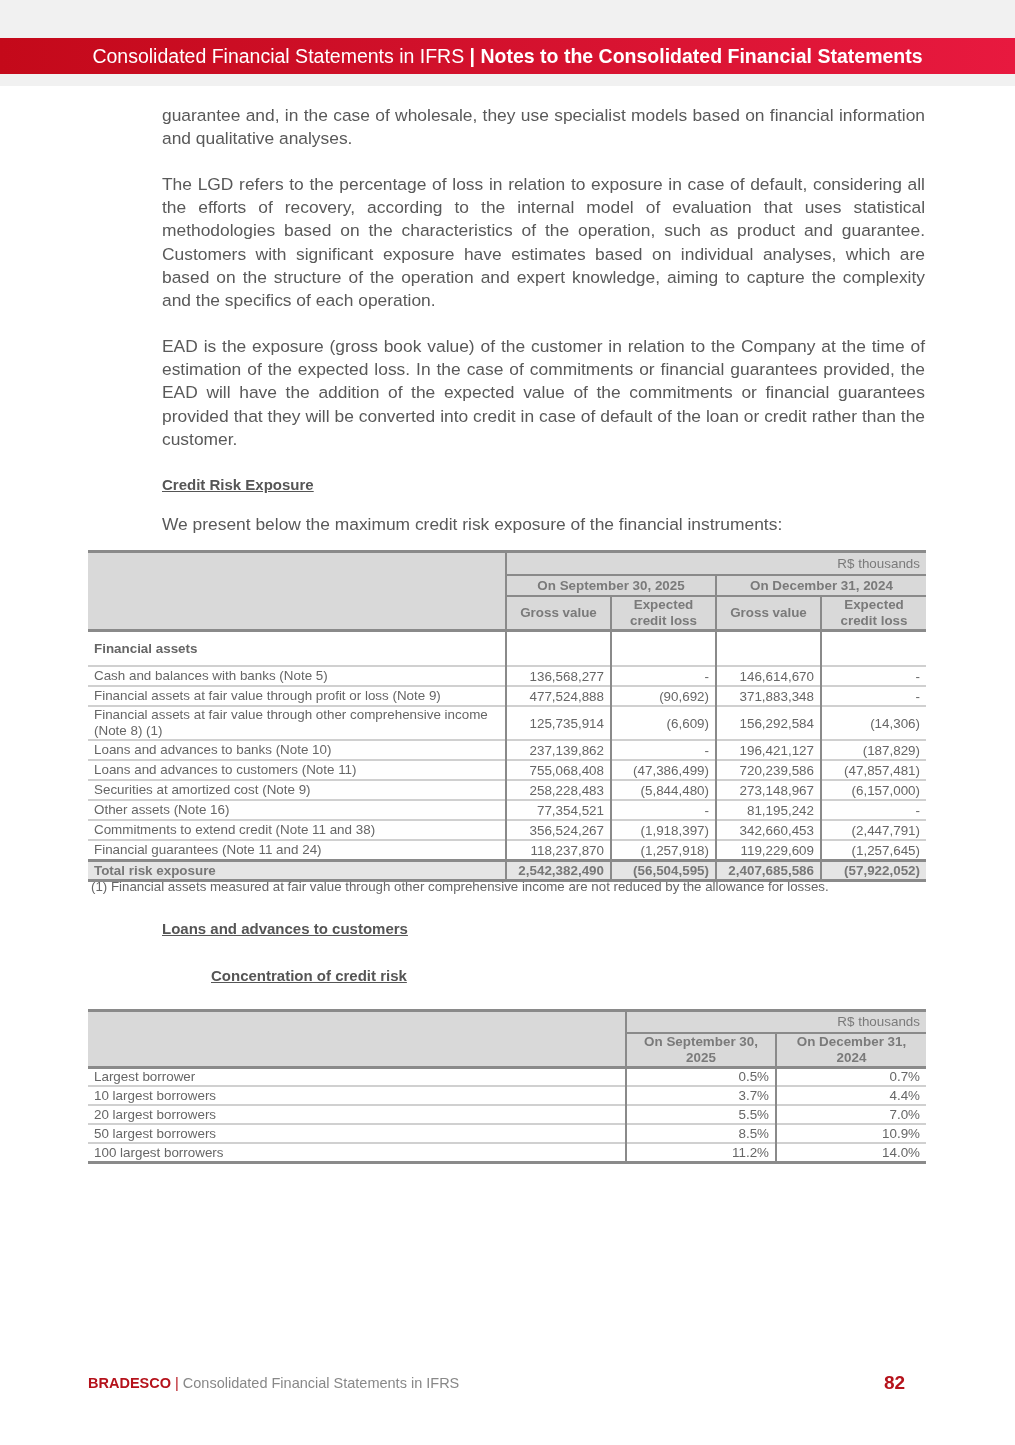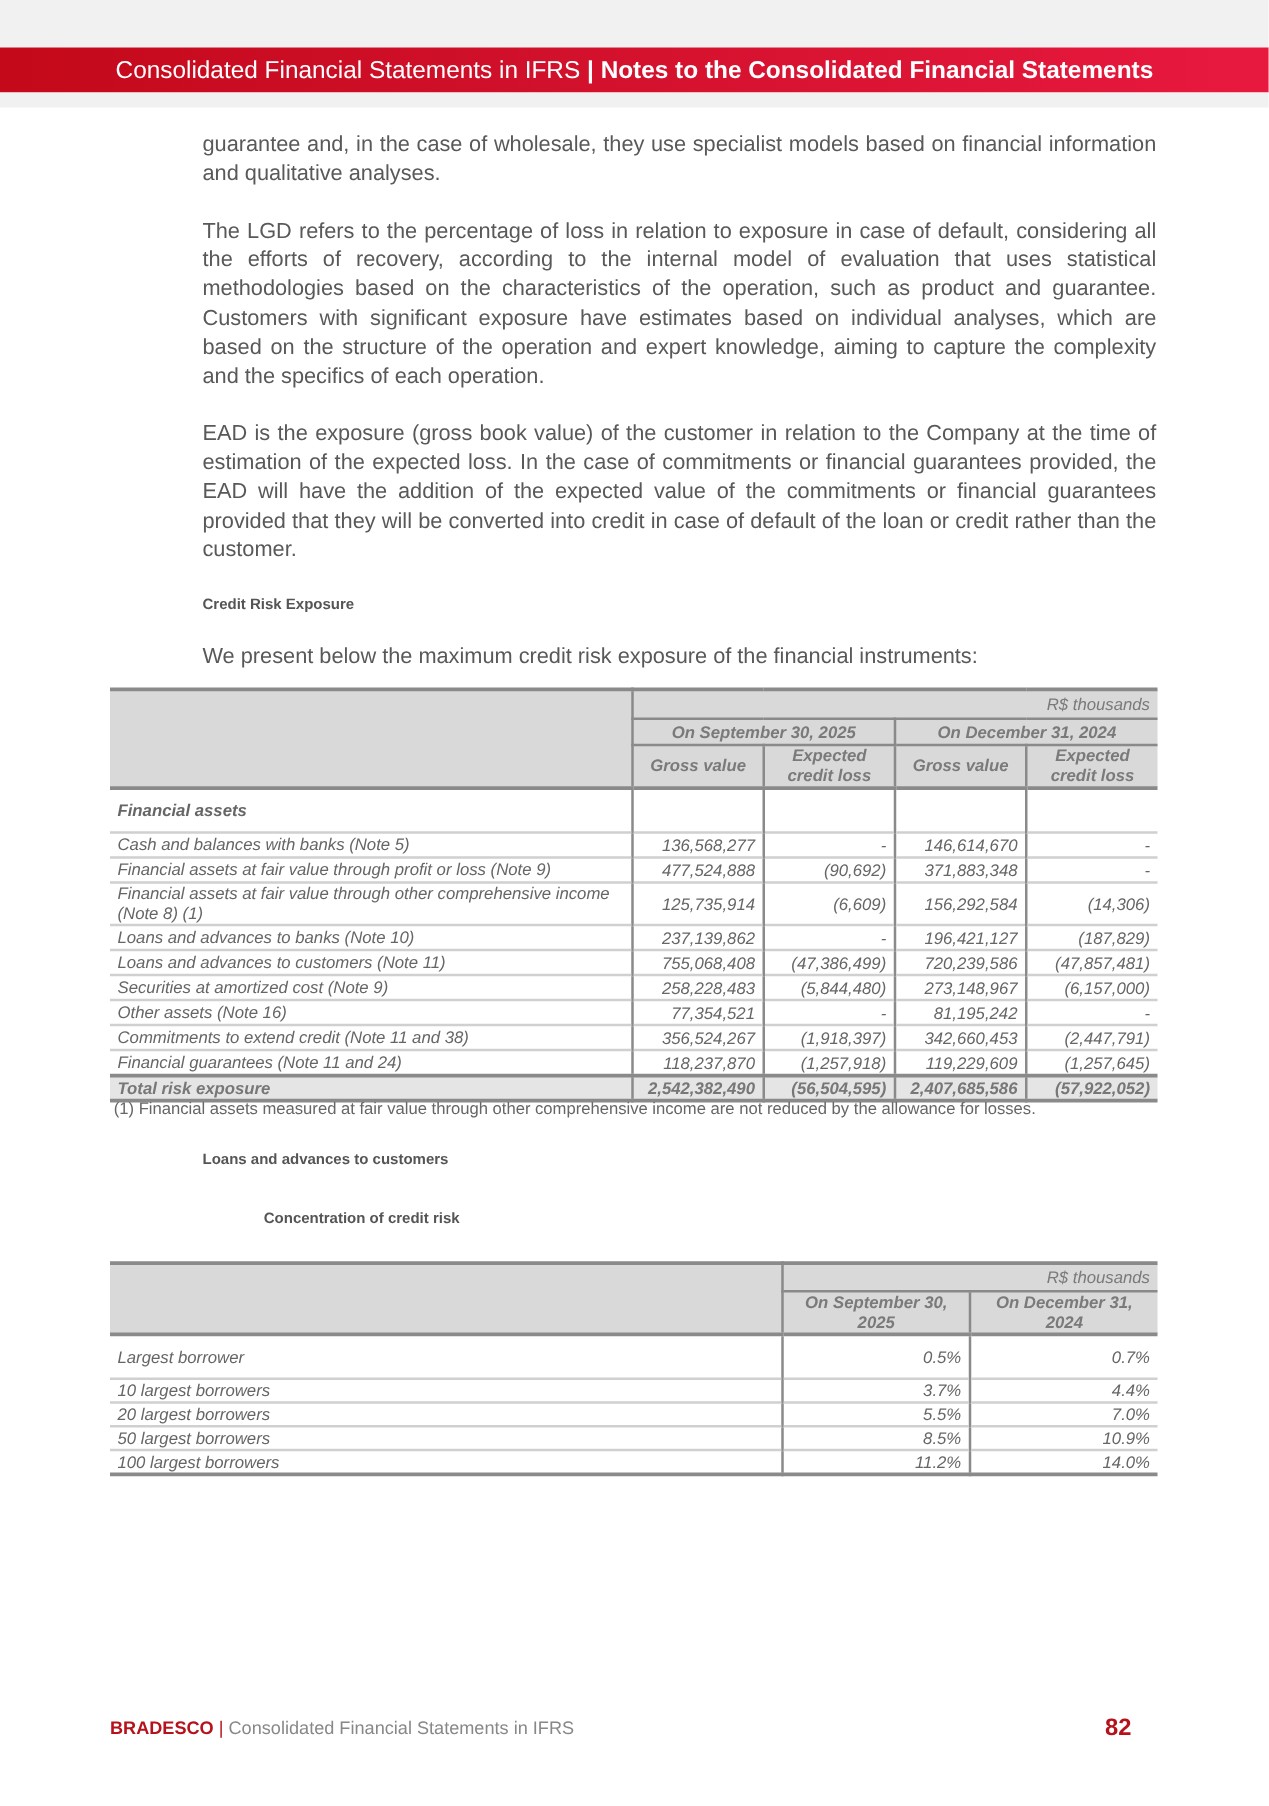--- a/index.html
+++ b/index.html
@@ -7,23 +7,23 @@
          font-family:"Liberation Sans", "DejaVu Sans", sans-serif; color:#5a5a5a; }
   .topstrip { position:absolute; left:0; top:0; width:1015px; height:38px; background:#f1f1f1; }
   .banner { position:absolute; left:0; top:38px; width:1015px; height:36px;
             background:linear-gradient(90deg,#c4091a 0%,#d0102a 40%,#e8193f 100%);
             color:#fff; font-size:19.5px; line-height:36px; text-align:center; white-space:nowrap; }
   .banner b { font-weight:bold; }
   .substrip { position:absolute; left:0; top:74px; width:1015px; height:12px; background:#f1f1f1; }
 
   .para { position:absolute; left:162px; width:763px; font-size:17.4px; line-height:23.2px;
           text-align:justify; color:#595959; margin:0; }
-  .h-sec { position:absolute; font-size:12px; font-weight:bold; color:#555; margin:0; }
-
-  table { border-collapse:collapse; position:absolute; font-size:13.4px; color:#666;font-style:italic; }
+  .h-sec { position:absolute; font-size:15px; font-weight:bold; color:#555; margin:0;text-decoration:underline; }
+
+  table { border-collapse:collapse; position:absolute; font-size:13.4px; color:#666; }
   td, th { padding:0 6px; }
   .t1 { left:88px; top:550px; width:838px; }
   .hdr { background:#d9d9d9; }
   th { font-weight:bold; color:#7a7a7a; text-align:center; }
   .unit { text-align:right; font-weight:normal; color:#7a7a7a; }
   .num { text-align:right; }
   .lbl { text-align:left; }
   .bold { font-weight:bold; color:#666; }
   .total td { background:#e5e5e5; font-weight:bold; color:#777; }
   .footnote { position:absolute; left:91px; top:879px; font-size:13.3px; color:#666; }
@@ -168,21 +168,21 @@
     <tr class="hdr" style="height:22px; border-top:3px solid #8a8a8a;">
       <th rowspan="2" style="border-right:2px solid #8a8a8a; border-bottom:3px solid #8a8a8a;"></th>
       <th colspan="2" class="unit" style="border-bottom:2px solid #8a8a8a;">R$ thousands</th>
     </tr>
     <tr class="hdr" style="height:34px; line-height:16px;">
       <th style="border-right:2px solid #8a8a8a; border-bottom:3px solid #8a8a8a;">On September 30, 2025</th>
       <th style="border-bottom:3px solid #8a8a8a;">On December 31, 2024</th>
     </tr>
   </thead>
   <tbody id="t2body">
-      <tr style="height: 36px; border-bottom: 2px solid rgb(208, 208, 208);">
+      <tr style="height: 19px; border-bottom: 2px solid rgb(208, 208, 208);">
         <td class="lbl" style="border-right: 2px solid rgb(138, 138, 138);">Largest borrower</td>
         <td class="num" style="border-right: 2px solid rgb(138, 138, 138);">0.5%</td>
         <td class="num">0.7%</td>
       </tr>
       <tr style="height: 19px; border-bottom: 2px solid rgb(208, 208, 208);">
         <td class="lbl" style="border-right: 2px solid rgb(138, 138, 138);">10 largest borrowers</td>
         <td class="num" style="border-right: 2px solid rgb(138, 138, 138);">3.7%</td>
         <td class="num">4.4%</td>
       </tr>
       <tr style="height: 19px; border-bottom: 2px solid rgb(208, 208, 208);">

